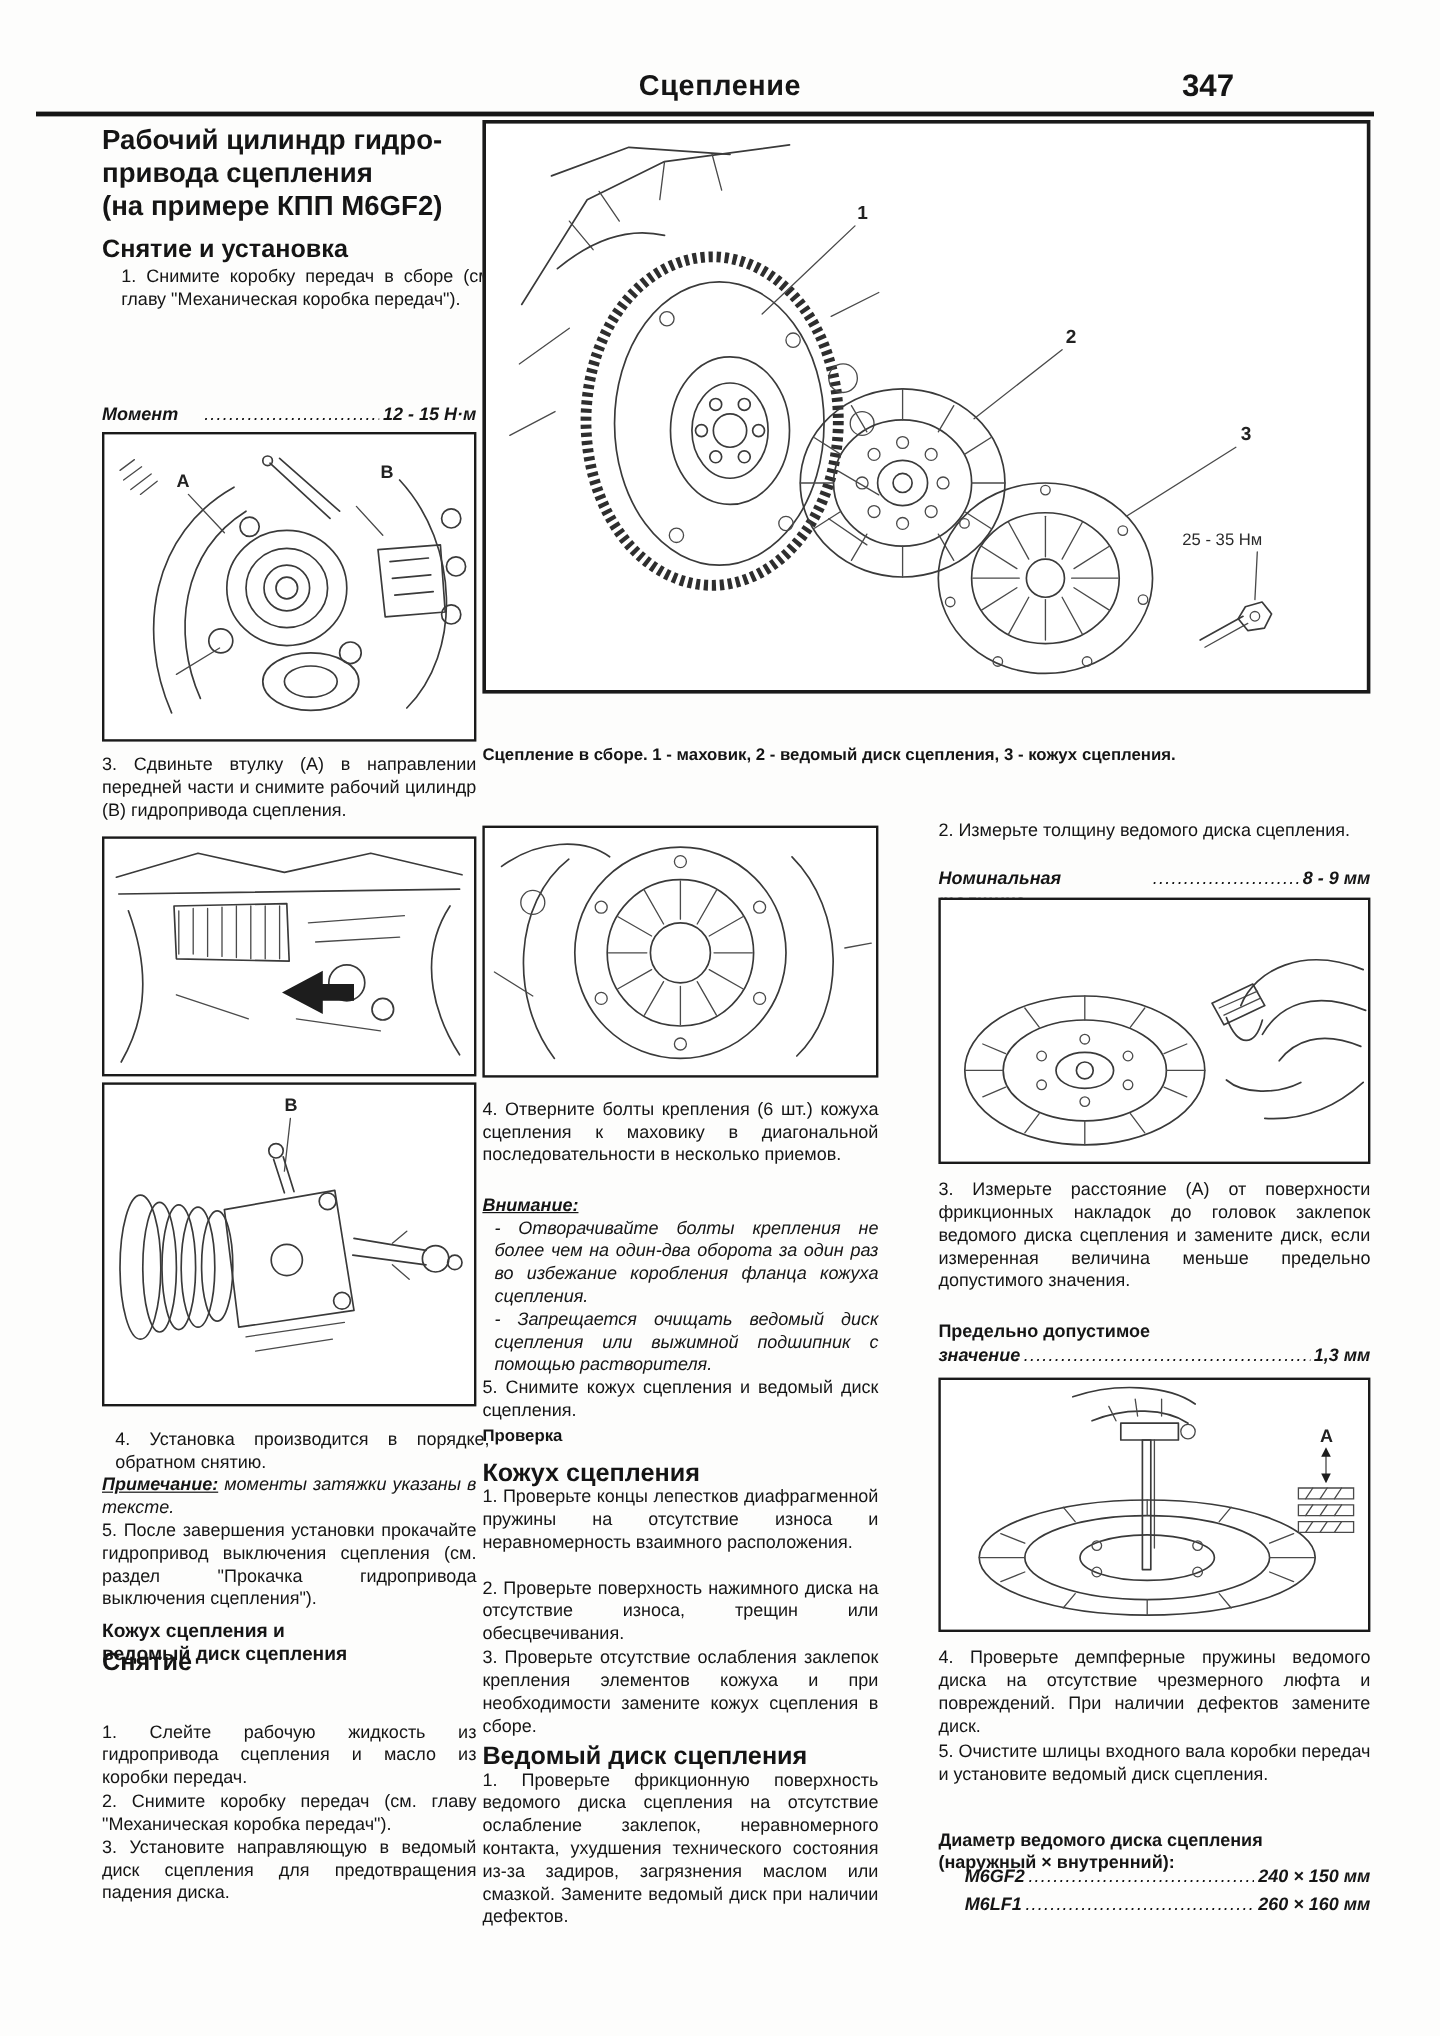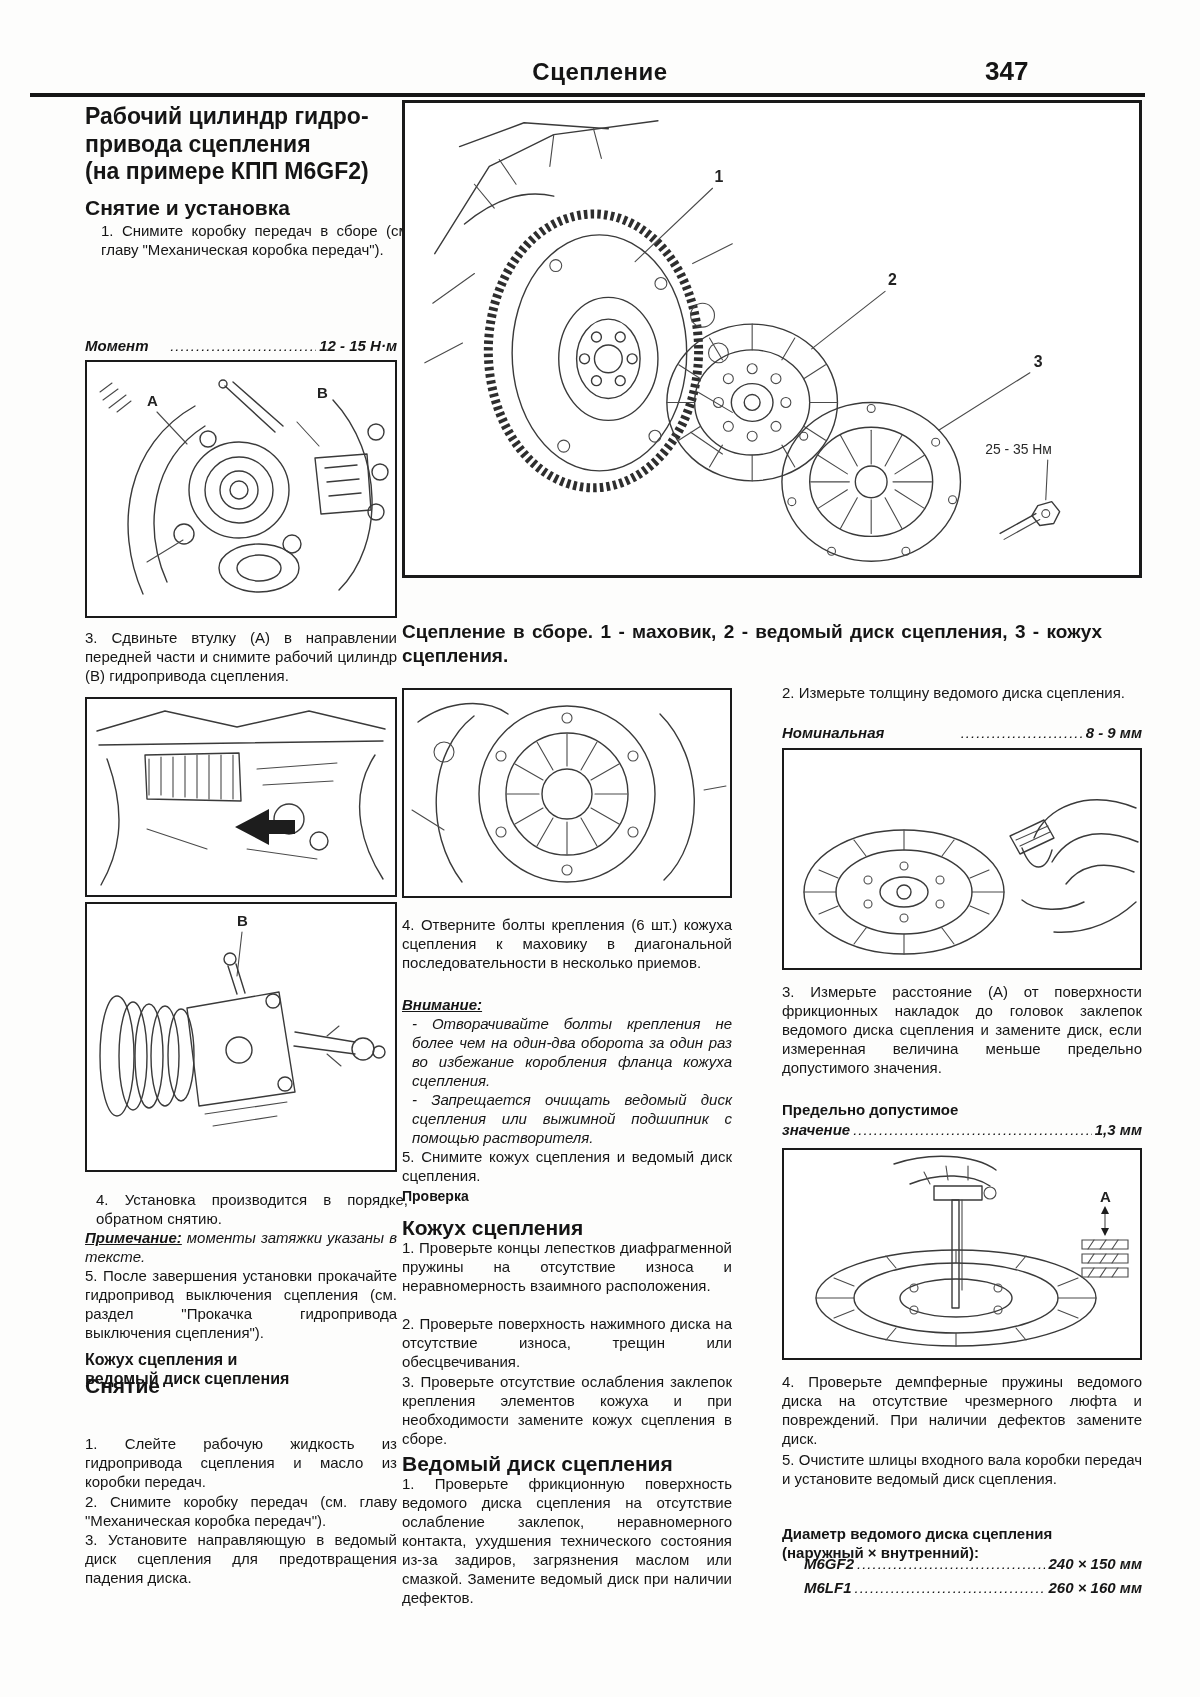--- a/index.html
+++ b/index.html
@@ -13,21 +13,21 @@
   .abs { position:absolute; }
 
   .hdr-title { font-size:24px; font-weight:bold; letter-spacing:.5px; }
   .hdr-num   { font-size:26px; font-weight:bold; }
   .hdr-rule  { background:#151515; height:4px; }
 
   .h1 { font-size:23px; font-weight:bold; line-height:1.2; white-space:pre-line; }
   .h2 { font-size:14px; font-weight:bold; line-height:1.15; }
   .h3 { font-size:21px; font-weight:bold; }
   .body-text { font-size:15px; line-height:19px; text-align:justify; }
-  .caption { font-size:19px; font-weight:bold; line-height:1.25; text-align:justify; }
+  .caption { font-size:14px; font-weight:bold; line-height:1.25; text-align:justify; }
 
   .spec-row { display:flex; align-items:baseline; font-size:15px; font-style:italic; font-weight:bold; line-height:19px; }
   .spec-row .dots { flex:1 1 auto; overflow:hidden; white-space:nowrap; font-weight:normal; letter-spacing:1px; margin:0 3px; }
   .spec-row .val { white-space:nowrap; }
   .spec-label { font-size:15px; font-weight:bold; line-height:19px; white-space:pre-line; }
 
   .note-text { font-size:15px; line-height:19px; font-style:italic; text-align:justify; }
   .note-label { font-weight:bold; text-decoration:underline; }
   .warn-item { padding-left:10px; }
 

